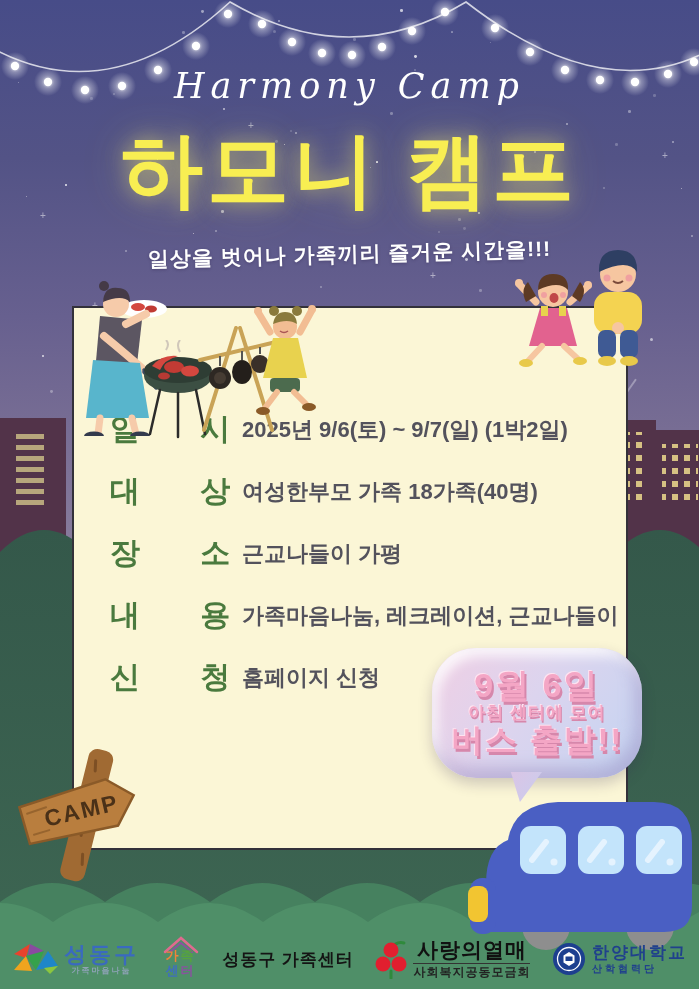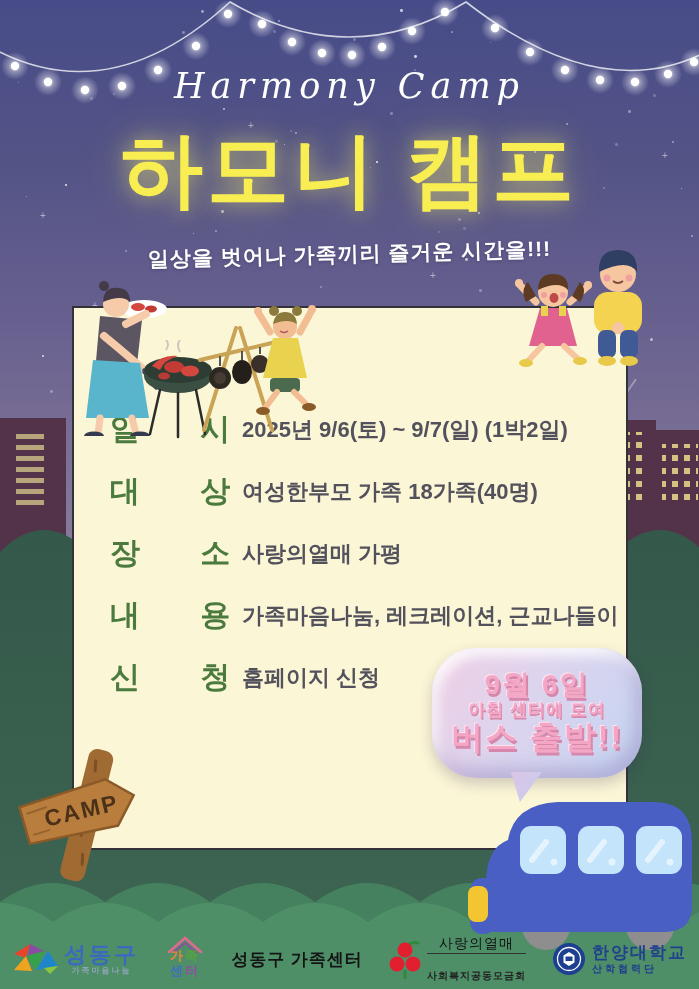--- a/index.html
+++ b/index.html
@@ -50,42 +50,42 @@
     border-radius:44px;
     background:linear-gradient(125deg,#f0cfe4 0%,#dcd4ee 45%,#c3d4f2 100%);
     box-shadow:inset -7px -10px 16px rgba(140,120,180,.38),inset 6px 8px 12px rgba(255,255,255,.85),0 6px 14px rgba(50,35,80,.22);
     display:flex;flex-direction:column;align-items:center;justify-content:center;
   }
   .bubble::after{
     content:"";position:absolute;left:72px;bottom:-24px;width:38px;height:30px;
     background:linear-gradient(125deg,#ddc4e4,#c9cdee);
     clip-path:polygon(18% 0,100% 0,42% 100%);
   }
-  .bubble .l1{font-size:28px;font-weight:800;color:#f4a6c5;letter-spacing:2px;line-height:1.0;
+  .bubble .l1{font-size:34px;font-weight:800;color:#f4a6c5;letter-spacing:2px;line-height:1.0;
     text-shadow:2px 3px 0 #d687ab,-1px -1px 0 #ffe3f0;}
   .bubble .l2{font-size:17px;font-weight:700;color:#f4a6c5;letter-spacing:1px;line-height:1.25;
     text-shadow:1px 2px 0 #d687ab,-1px -1px 0 #ffe3f0;}
   .bubble .l3{font-size:32px;font-weight:800;color:#f4a6c5;letter-spacing:2px;line-height:1.1;
     text-shadow:2px 3px 0 #d687ab,-1px -1px 0 #ffe3f0;}
   .camp-sign{position:absolute;left:14px;top:746px;z-index:6;}
   .bus{position:absolute;left:456px;top:790px;z-index:6;}
   .footer{
     position:absolute;left:0;right:0;bottom:4px;height:52px;z-index:8;
     display:flex;align-items:center;justify-content:space-between;padding:0 12px;
   }
   .logo{display:flex;align-items:center;gap:6px;}
   .logo-col{display:flex;flex-direction:column;align-items:center;line-height:1.05;}
   .sd-name{font-size:22px;font-weight:800;color:#3a6abf;letter-spacing:3px;}
   .sd-tag{font-size:8px;font-weight:700;color:#8fa3b8;letter-spacing:2px;margin-top:1px;}
   .fc-mark{position:relative;width:40px;height:46px;}
   .fc-grid{position:absolute;left:5px;top:12px;display:grid;grid-template-columns:15px 15px;font-size:13px;font-weight:800;line-height:15px;}
   .fc-c1{color:#f0833a}.fc-c2{color:#57a33e}.fc-c3{color:#3f6ec0}.fc-c4{color:#8a52a0}
   .center-name{font-size:17px;font-weight:800;color:#141414;letter-spacing:1px;}
-  .fl-name{font-size:14px;font-weight:400;color:#111;letter-spacing:1px;}
-  .fl-sub{font-size:10px;font-weight:700;color:#222;letter-spacing:1px;margin-top:2px;border-top:1px solid #333;padding-top:17px;align-self:flex-end;}
+  .fl-name{font-size:21px;font-weight:700;color:#111;letter-spacing:1px;}
+  .fl-sub{font-size:12px;font-weight:700;color:#222;letter-spacing:1px;margin-top:2px;border-top:1px solid #333;padding-top:2px;align-self:flex-end;}
   .hy-name{font-size:17px;font-weight:800;color:#20418c;letter-spacing:2px;}
   .hy-sub{font-size:10px;font-weight:700;color:#20418c;letter-spacing:3px;margin-top:2px;align-self:flex-start;}
 </style>
 </head>
 <body>
 
 <div class="poster">
 
   <div class="sky" id="sky">
       <div class="star" style="left: 361px; top: 508px; width: 2.3px; height: 2.3px; opacity: 0.62;"></div>
@@ -325,21 +325,21 @@
       <div class="row">
         <span class="row-label">일 시</span>
         <span class="row-value">2025년 9/6(토) ~ 9/7(일) (1박2일)</span>
       </div>
       <div class="row">
         <span class="row-label">대 상</span>
         <span class="row-value">여성한부모 가족 18가족(40명)</span>
       </div>
       <div class="row">
         <span class="row-label">장 소</span>
-        <span class="row-value">사랑의열매 가평</span>
+        <span class="row-value">근교나들이 가평</span>
       </div>
       <div class="row">
         <span class="row-label">내 용</span>
         <span class="row-value">가족마음나눔, 레크레이션, 근교나들이</span>
       </div>
       <div class="row">
         <span class="row-label">신 청</span>
         <span class="row-value">홈페이지 신청</span>
       </div>
       <div class="row phone">

